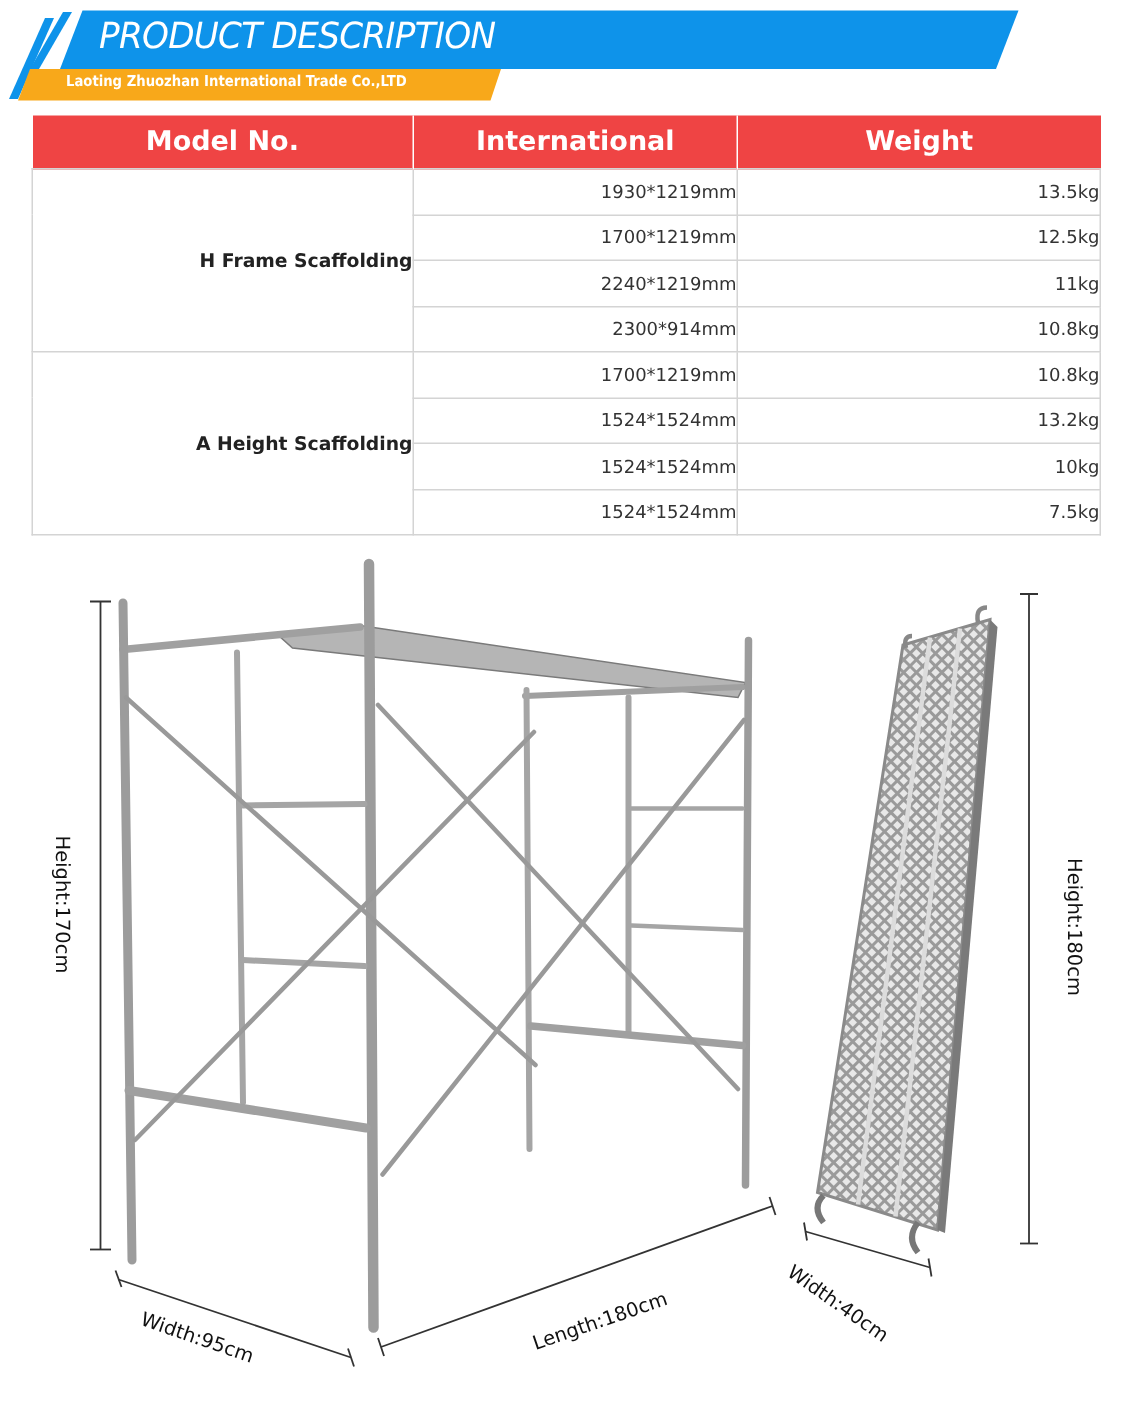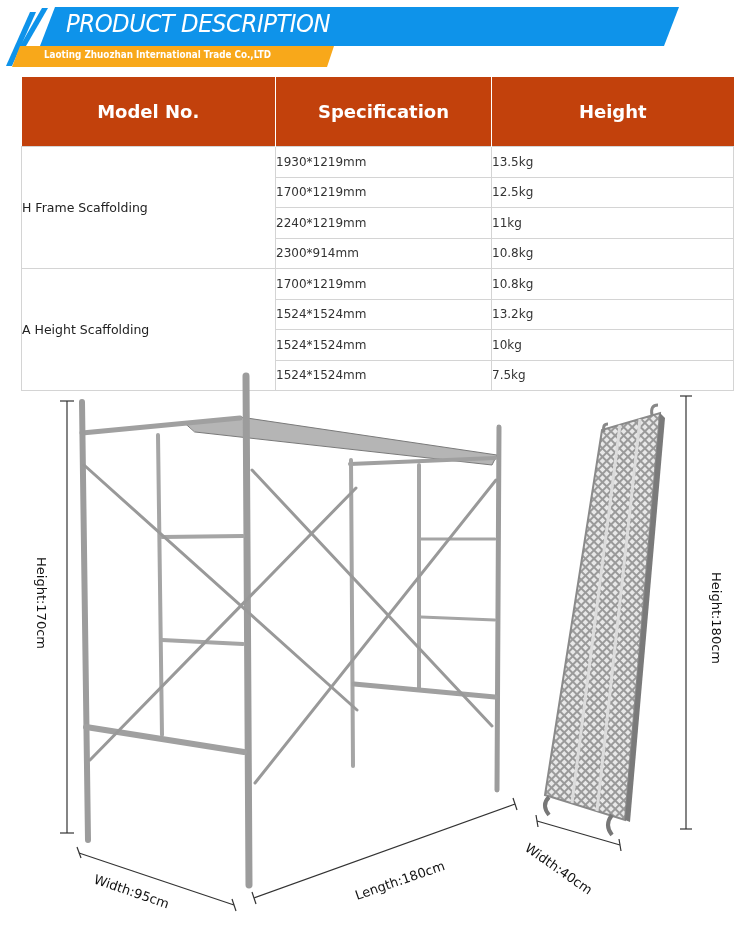--- a/index.html
+++ b/index.html
@@ -3,24 +3,24 @@
 <meta charset="utf-8">
 <style>
   html, body { margin:0; padding:0; background:#ffffff; }
   body { width:750px; height:937px; position:relative; overflow:hidden; font-family:"Liberation Sans", sans-serif; }
   .banner { position:absolute; left:0; top:0; width:750px; height:70px; }
   .banner svg { position:absolute; left:0; top:0; }
   .banner-title { position:absolute; left:66px; top:10px; font-family:"DejaVu Sans", sans-serif; font-size:24px; color:#ffffff; font-style:italic; letter-spacing:-0.5px; transform:scaleX(0.95); transform-origin:left; }
   .banner-sub { position:absolute; left:44px; top:49px; font-family:"DejaVu Sans", sans-serif; font-size:10px; font-weight:bold; color:#ffffff; transform:scaleX(0.88); transform-origin:left; white-space:nowrap; }
 
   table.spec { position:absolute; left:21px; top:77px; width:712px; border-collapse:collapse; table-layout:fixed; }
-  table.spec th { background:#c2410c; color:#ffffff; height:35px; font-family:"DejaVu Sans", sans-serif; font-size:18px; font-weight:bold; border-right:1px solid #ffffff; text-align:center; padding:17px; }
+  table.spec th { background:#ef4444; color:#ffffff; height:35px; font-family:"DejaVu Sans", sans-serif; font-size:18px; font-weight:bold; border-right:1px solid #ffffff; text-align:center; padding:0; }
   table.spec th:last-child { border-right:none; }
-  table.spec td { border:1px solid #d4d4d4; height:29.5px; text-align:left; font-family:"DejaVu Sans", sans-serif; font-size:12px; color:#333333; padding:0; }
-  table.spec td.model { font-weight:normal; font-size:12.5px; color:#222222; }
+  table.spec td { border:1px solid #d4d4d4; height:29.5px; text-align:right; font-family:"DejaVu Sans", sans-serif; font-size:12px; color:#333333; padding:0; }
+  table.spec td.model { font-weight:bold; font-size:12.5px; color:#222222; }
   col.c1 { width:254px; } col.c2 { width:216px; } col.c3 { width:242px; }
 
   .illustration { position:absolute; left:0; top:360px; width:750px; height:577px; }
   .dim-text { font-family:"DejaVu Sans", sans-serif; font-size:13px; fill:#111111; }
 </style>
 </head>
 <body>
 
 <div class="banner">
   <svg width="750" height="70">
@@ -35,22 +35,22 @@
 
 <table class="spec">
   <colgroup>
       <col class="c1">
       <col class="c2">
       <col class="c3">
     </colgroup>
   <thead>
     <tr>
       <th>Model No.</th>
-      <th>Specification</th>
-      <th>Height</th>
+      <th>International</th>
+      <th>Weight</th>
     </tr>
   </thead>
   <tbody>
     <tr>
       <td rowspan="4" class="model">H Frame Scaffolding</td>
       <td>1930*1219mm</td>
       <td>13.5kg</td>
     </tr>
     <tr>
       <td>1700*1219mm</td>

